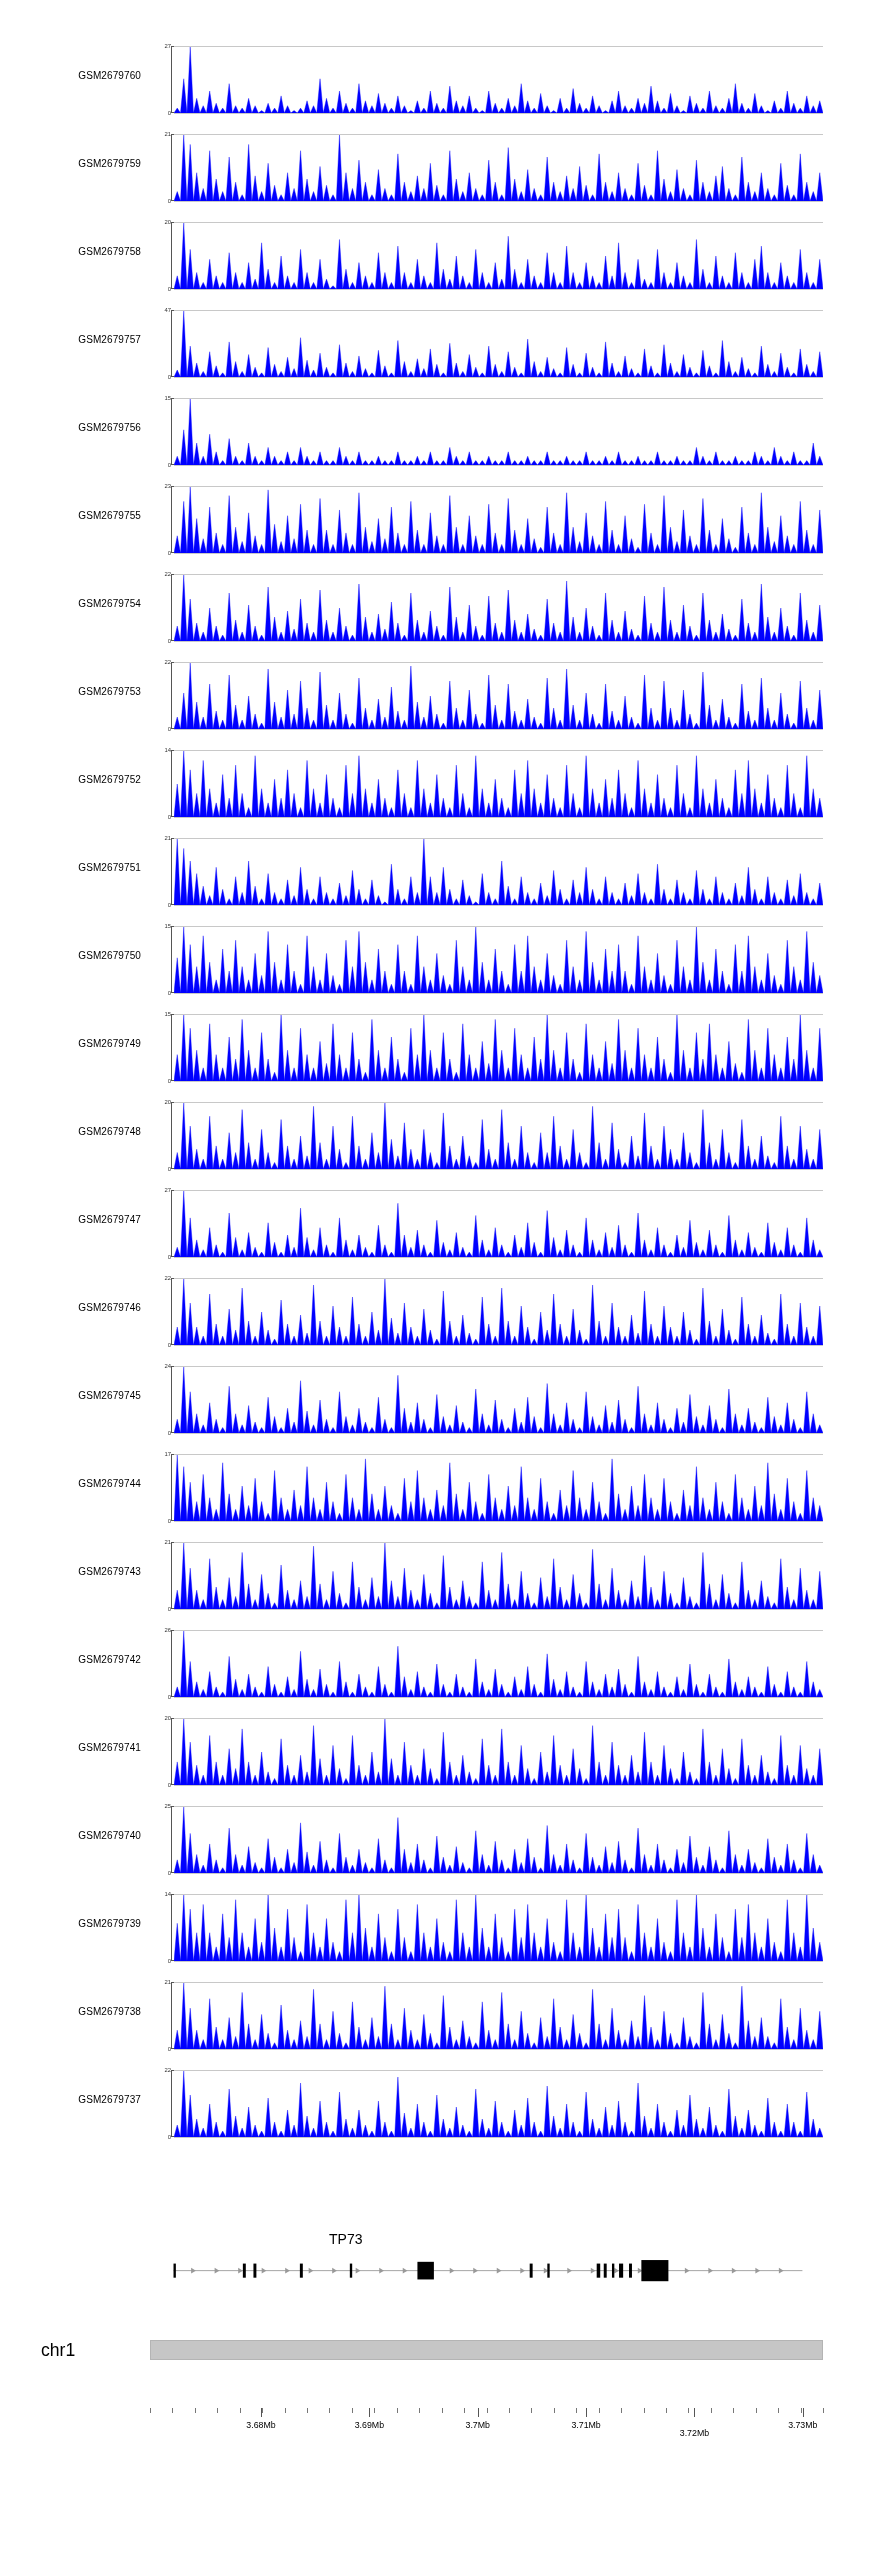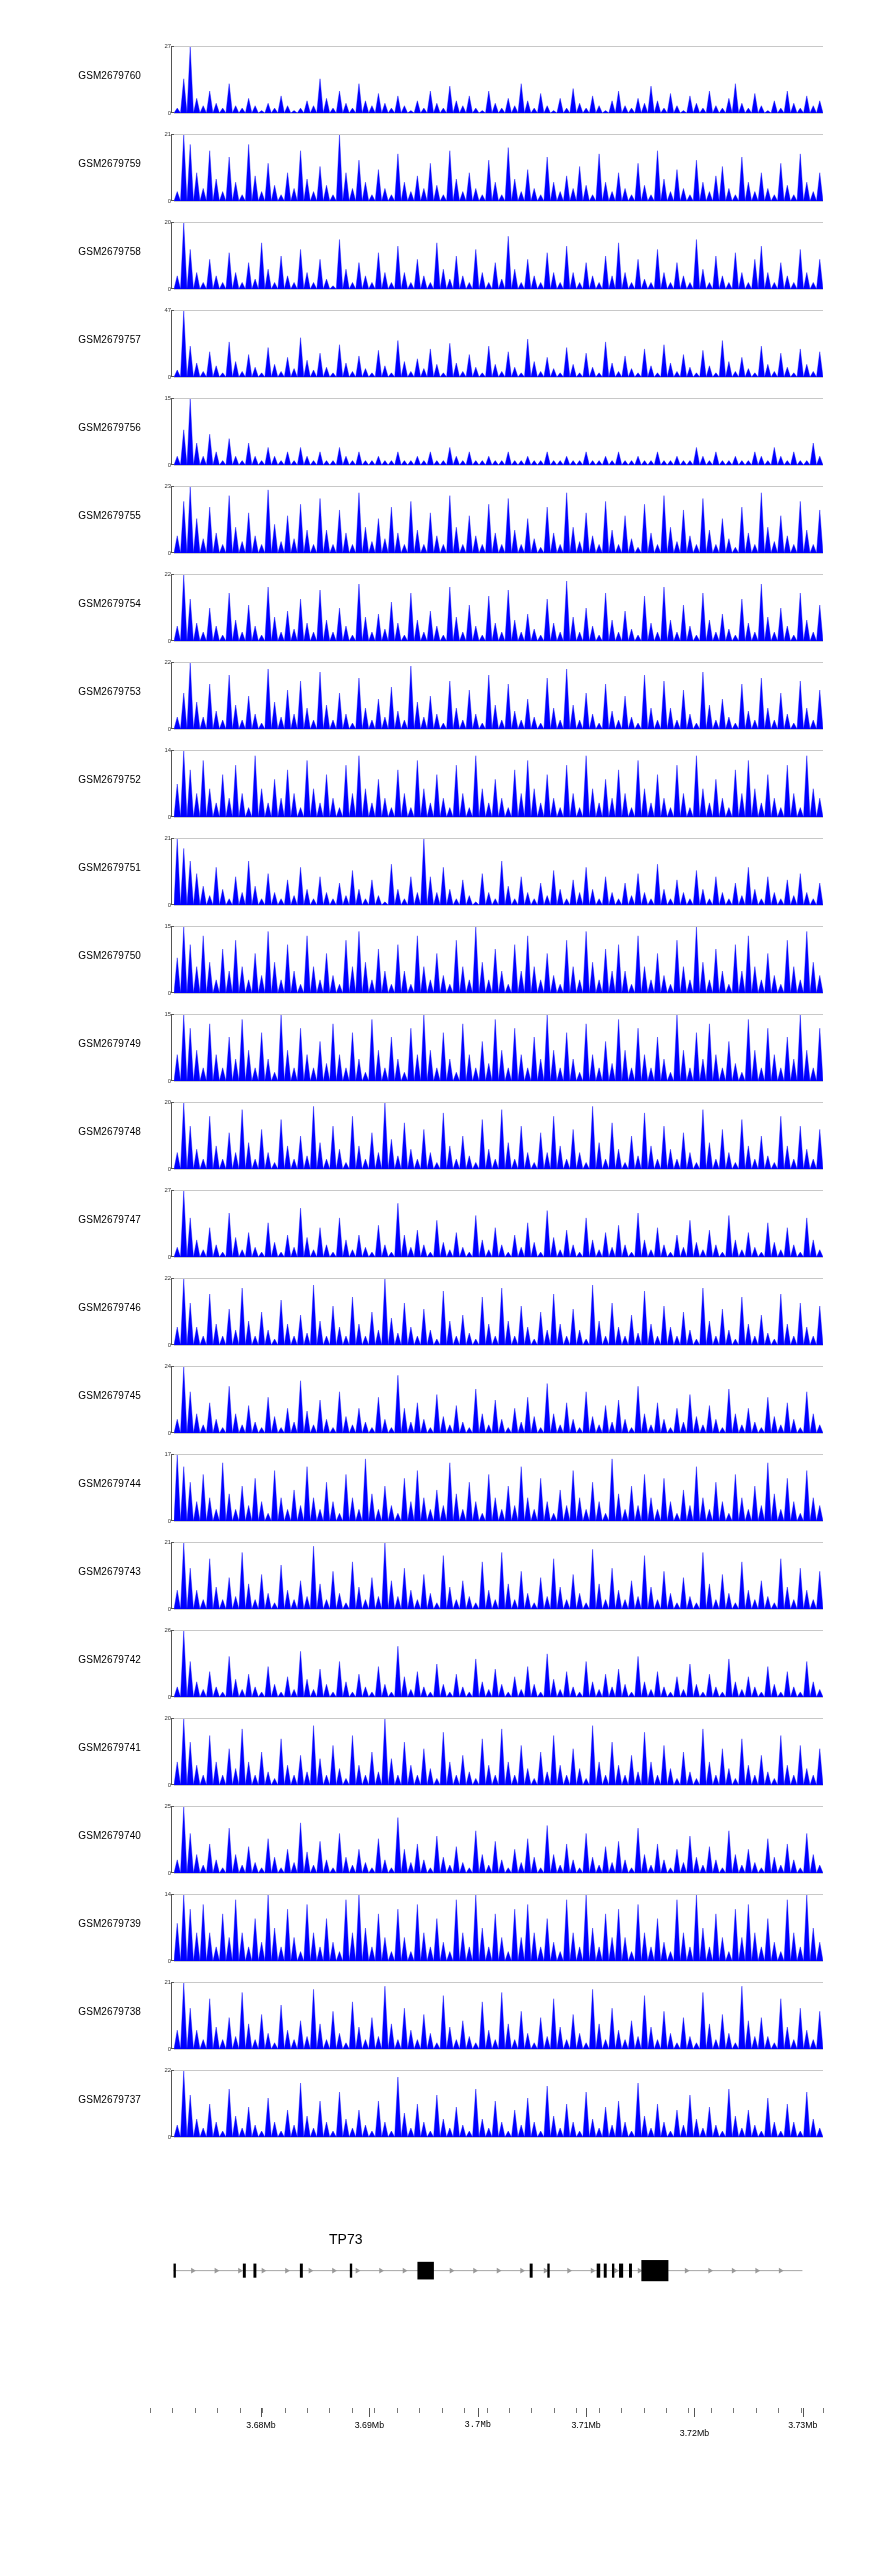--- a/index.html
+++ b/index.html
@@ -539,20 +539,24 @@
           <rect x="772" y="18" width="5" height="24"></rect>
           <rect x="786" y="18" width="4" height="24"></rect>
           <rect x="798" y="18" width="7" height="24"></rect>
           <rect x="815" y="18" width="5" height="24"></rect>
           <rect x="836" y="12" width="46" height="36"></rect>
         </g>
       </svg>
     </div>
   </div>
 
+  <div class="chrom-row">
+    <div class="chrom-label">chr1</div>
+    <div class="chrom-bar"></div>
+  </div>
 
   <div class="axis-row">
     <div class="axis-ticks">
         <div class="tick-minor" style="left: 0%;"></div>
         <div class="tick-minor" style="left: 3.33333%;"></div>
         <div class="tick-minor" style="left: 6.66667%;"></div>
         <div class="tick-minor" style="left: 10%;"></div>
         <div class="tick-minor" style="left: 13.3333%;"></div>
         <div class="tick-minor" style="left: 16.6667%;"></div>
         <div class="tick-minor" style="left: 20%;"></div>
@@ -578,21 +582,21 @@
         <div class="tick-minor" style="left: 86.6667%;"></div>
         <div class="tick-minor" style="left: 90%;"></div>
         <div class="tick-minor" style="left: 93.3333%;"></div>
         <div class="tick-minor" style="left: 96.6667%;"></div>
         <div class="tick-minor" style="left: 100%;"></div>
         <div class="tick-major" style="left: 16.5%;"></div>
         <div class="tick-label" style="left: 16.5%;">3.68Mb</div>
         <div class="tick-major" style="left: 32.6%;"></div>
         <div class="tick-label" style="left: 32.6%;">3.69Mb</div>
         <div class="tick-major" style="left: 48.7%;"></div>
-        <div class="tick-label" style="left: 48.7%; font-family: Liberation Mono, monospace;">3.7Mb</div>
+        <div class="tick-label" style="left: 48.7%;">3.7Mb</div>
         <div class="tick-major" style="left: 64.8%;"></div>
         <div class="tick-label" style="left: 64.8%;">3.71Mb</div>
         <div class="tick-major" style="left: 80.9%;"></div>
         <div class="tick-label" style="left: 80.9%; margin-top: 8px;">3.72Mb</div>
         <div class="tick-major" style="left: 97%;"></div>
         <div class="tick-label" style="left: 97%;">3.73Mb</div>
       </div>
   </div>
 
 </div>

